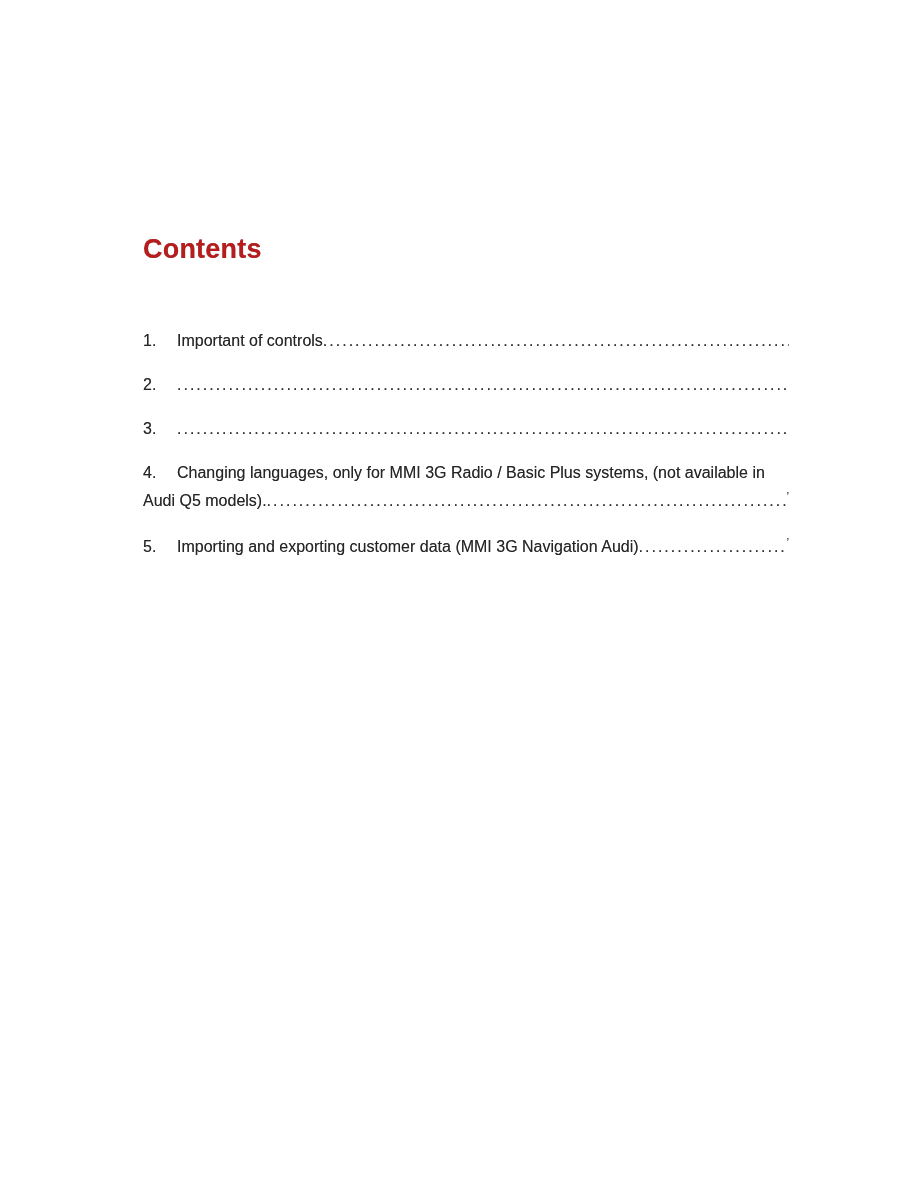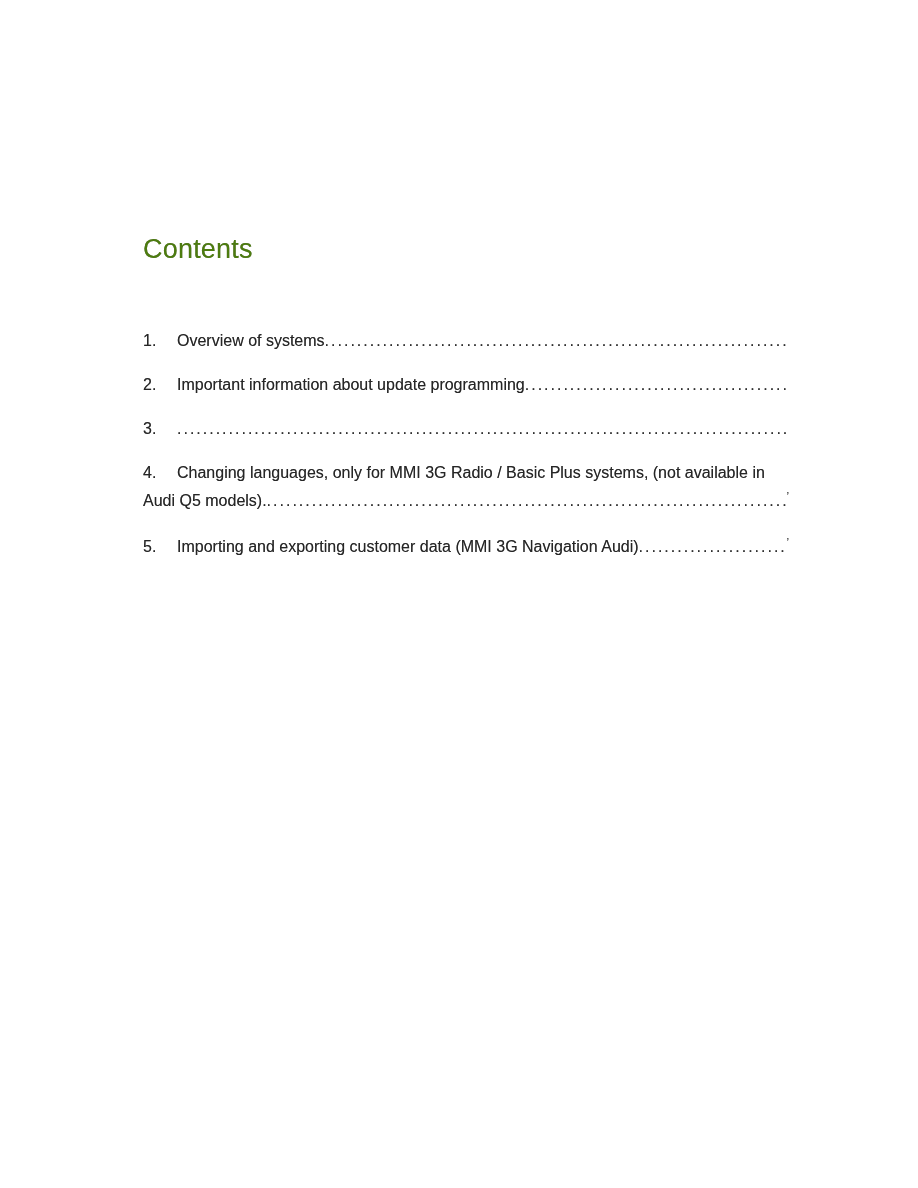--- a/index.html
+++ b/index.html
@@ -17,22 +17,22 @@
     color: #262626;
     box-sizing: border-box;
     padding: 234px 129px 0 143px;
     
     text-shadow: 0 0 0.45px rgba(45,45,45,0.55);
   }
   .doc-title {
     margin: 0;
     font-size: 27px;
     line-height: 30px;
-    font-weight: normal;
-    color: #4d7c0f;
+    font-weight: bold;
+    color: #b91c1c;
     letter-spacing: 0.2px;
   }
   .toc {
     margin-top: 66px;
     font-size: 16px;
     line-height: 22px;
   }
   .toc-row {
     display: flex;
     align-items: baseline;
@@ -82,27 +82,26 @@
 <body>
 
 <div class="page">
 
   <h1 class="doc-title">Contents</h1>
 
   <div class="toc">
 
     <div class="toc-row">
       <span class="toc-num">1.</span>
-      <span class="toc-text">Overview of systems</span>
+      <span class="toc-text">Important of controls</span>
       <span class="leader">........................................................................................................................................................................................</span>
     </div>
 
     <div class="toc-row">
       <span class="toc-num">2.</span>
-      <span class="toc-text">Important information about update programming</span>
       <span class="leader">........................................................................................................................................................................................</span>
     </div>
 
     <div class="toc-row">
       <span class="toc-num">3.</span>
       <span class="leader">........................................................................................................................................................................................</span>
     </div>
 
     <div class="toc-row-block">
       <div class="wrap-line1">

